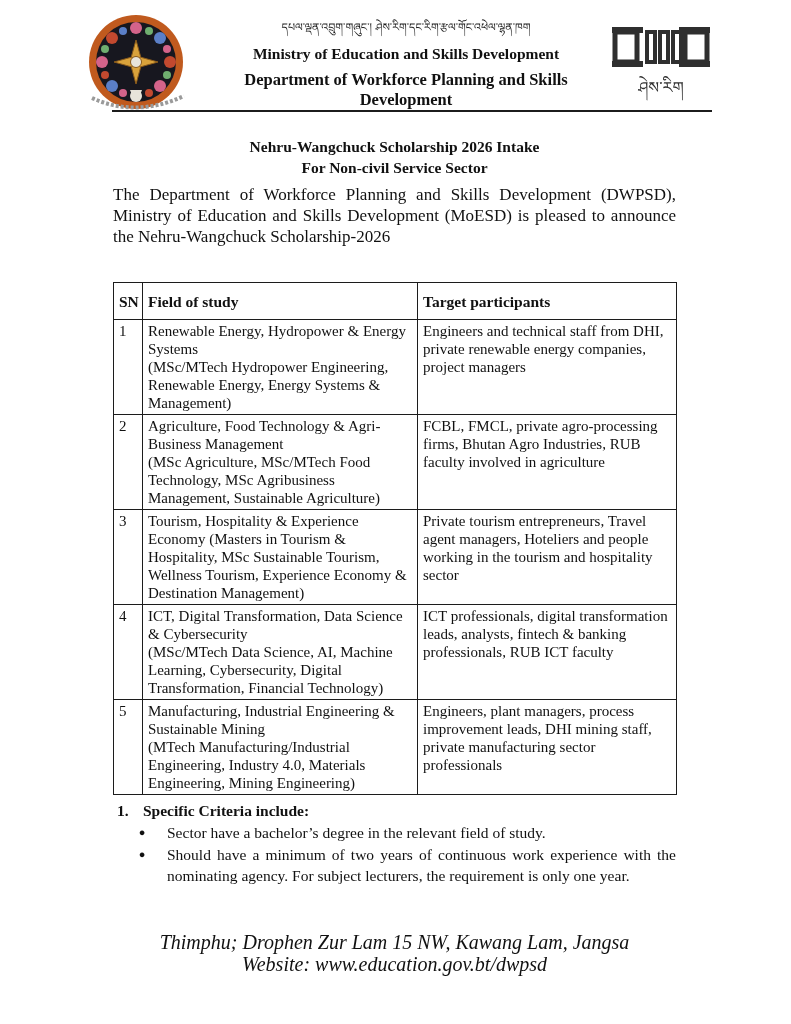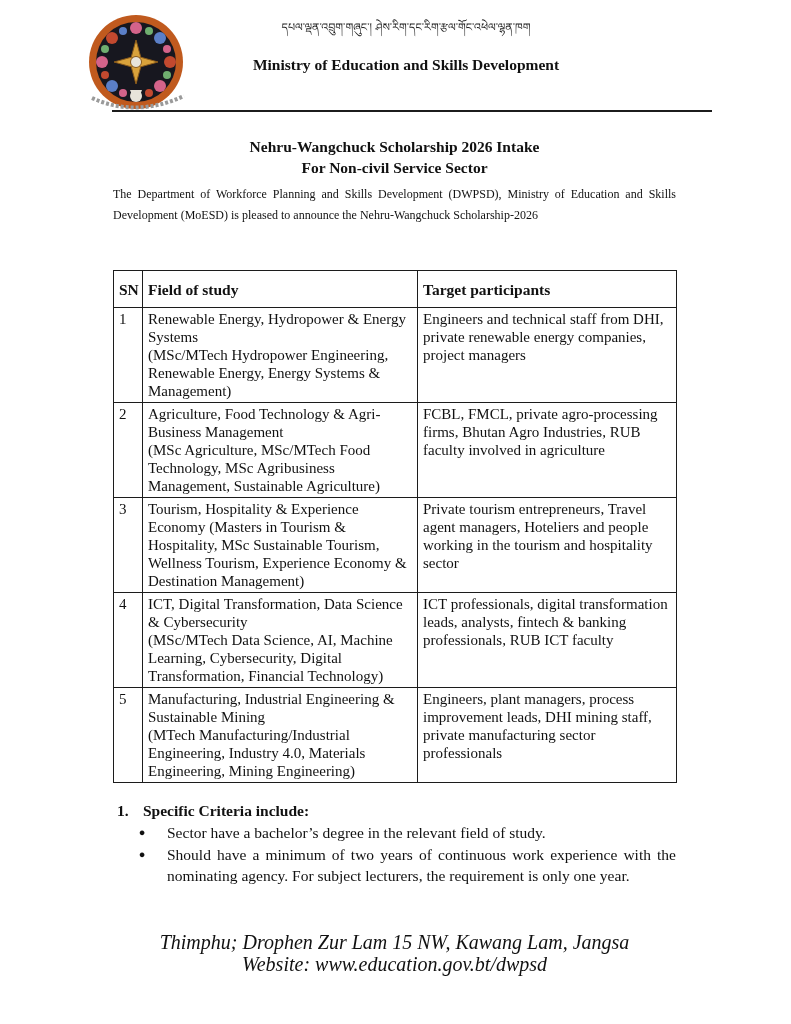--- a/index.html
+++ b/index.html
@@ -15,39 +15,39 @@
   
   .doc-header { position: absolute; top: 0; left: 0; width: 791px; height: 118px; }
   .emblem-wrap { position: absolute; left: 86px; top: 12px; width: 104px; height: 108px; }
   .head-center { position: absolute; left: 196px; top: 18px; width: 420px; text-align: center; }
   .dzongkha-line {
     font-family: "DejaVu Sans", sans-serif;
     font-size: 11px; line-height: 20px; color: #1a1a1a;
     white-space: nowrap;
   }
   .gov-line   { font-weight: bold; font-size: 15px;   margin-top: 4px; }
-  .min-line   { font-weight: bold; font-size: 15.5px; margin-top: 18px; }
+  .min-line   { font-weight: bold; font-size: 15.5px; margin-top: 7px; }
   .dept-line  { font-weight: bold; font-size: 16.5px; margin-top: 7px; }
   .head-logo { position: absolute; left: 608px; top: 22px; width: 106px; text-align: center; }
   .head-logo .logo-dz {
     font-family: "DejaVu Sans", sans-serif;
     font-size: 16px; color: #2f2f2f; margin-top: 2px; line-height: 20px;
   }
   .head-rule { position: absolute; left: 112px; top: 110px; width: 600px; height: 2px; background: #1c1c1c; }
 
   
   .doc-title { position: absolute; top: 136px; left: 113px; width: 563px; text-align: center; }
   .doc-title div { font-weight: bold; font-size: 15.5px; line-height: 21px; }
 
   
   .intro { position: absolute; top: 184px; left: 113px; width: 563px; }
-  .intro p { font-size: 12px; line-height: 21px; text-align: justify; }
-
-  
-  .tbl-wrap { position: absolute; top: 270px; left: 113px; }
+  .intro p { font-size: 17px; line-height: 21px; text-align: justify; }
+
+  
+  .tbl-wrap { position: absolute; top: 282px; left: 113px; }
   table.schol {
     border-collapse: collapse; table-layout: fixed; width: 563px;
     font-size: 15px;
   }
   table.schol th, table.schol td {
     border: 1.5px solid #1c1c1c;
     padding: 2px 5px;
     vertical-align: top;
     text-align: left;
     line-height: 18px;
@@ -111,22 +111,41 @@
 
       <path d="M44 78 L56 78 L53 86 L47 86 Z" fill="#e8e4da"></path>
 
       <path d="M6 86 Q 50 106 98 84" fill="none" stroke="#9a9a9a" stroke-width="4" stroke-dasharray="3 2"></path>
     </svg>
   </div>
 
   <div class="head-center">
     <div class="dzongkha-line">དཔལ་ལྡན་འབྲུག་གཞུང་། ཤེས་རིག་དང་རིག་རྩལ་གོང་འཕེལ་ལྷན་ཁག</div>
     <div class="min-line">Ministry of Education and Skills Development</div>
-  </div>
-
+    <div class="dept-line">Department of Workforce Planning and Skills Development</div>
+  </div>
+
+  <div class="head-logo">
+    <svg width="100" height="50" viewBox="0 0 100 50" aria-hidden="true">
+      <g fill="none" stroke="#2f2f2f" stroke-width="5">
+        <rect x="4" y="10" width="22" height="30"></rect>
+        <rect x="74" y="10" width="22" height="30"></rect>
+        <rect x="36" y="10" width="8" height="30" stroke-width="4"></rect>
+        <rect x="49" y="10" width="8" height="30" stroke-width="4"></rect>
+        <rect x="62" y="10" width="8" height="30" stroke-width="4"></rect>
+      </g>
+      <g fill="#2f2f2f">
+        <rect x="1" y="5" width="31" height="6"></rect>
+        <rect x="1" y="39" width="31" height="6"></rect>
+        <rect x="68" y="5" width="31" height="6"></rect>
+        <rect x="68" y="39" width="31" height="6"></rect>
+      </g>
+    </svg>
+    <div class="logo-dz">ཤེས་རིག</div>
+  </div>
 
   <div class="head-rule"></div>
 </div>
 
 <div class="doc-title">
   <div>Nehru-Wangchuck Scholarship 2026 Intake</div>
   <div>For Non-civil Service Sector</div>
 </div>
 
 <div class="intro">

